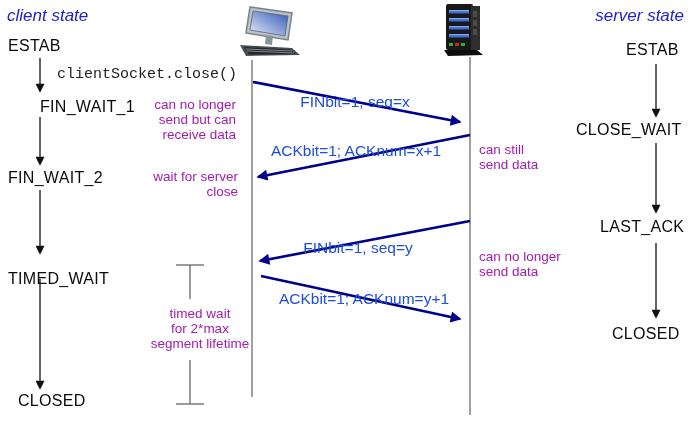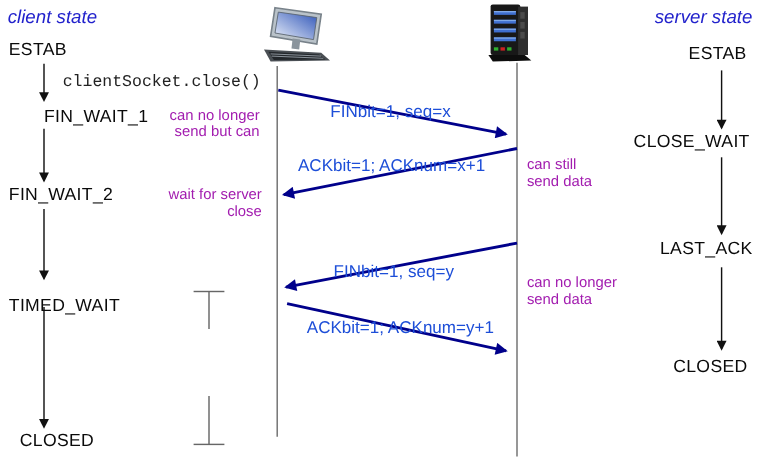--- a/index.html
+++ b/index.html
@@ -102,27 +102,33 @@
     <polygon points="1,47 34,47 40,52 5,53" fill="#0d0d0d"></polygon>
   </svg>
 
   <div class="abs hdr" style="left:7px;top:6px;">client state</div>
   <div class="abs state" style="left:8px;top:37px;">ESTAB</div>
   <div class="abs mono" style="left:57px;top:66px;">clientSocket.close()</div>
   <div class="abs state" style="left:8px;top:98px;margin-left:32px;">FIN_WAIT_1</div>
   <div class="abs ann r" style="left:128px;top:97px;width:108px;">
     <div>can no longer</div>
     <div>send but can</div>
+    <div>receive data</div>
   </div>
   <div class="abs state" style="left:8px;top:169px;">FIN_WAIT_2</div>
   <div class="abs ann r" style="left:128px;top:169px;width:110px;">
     <div>wait for server</div>
     <div>close</div>
   </div>
   <div class="abs state" style="left:8px;top:258px;margin-top:12px;">TIMED_WAIT</div>
+  <div class="abs ann c" style="left:144px;top:306px;width:112px;">
+    <div>timed wait</div>
+    <div>for 2*max</div>
+    <div>segment lifetime</div>
+  </div>
   <div class="abs state" style="left:18px;top:392px;">CLOSED</div>
 
   <div class="abs msg" style="left:280px;top:93px;width:150px;">FINbit=1, seq=x</div>
   <div class="abs msg" style="left:262px;top:142px;width:188px;">ACKbit=1; ACKnum=x+1</div>
   <div class="abs msg" style="left:282px;top:239px;width:152px;">FINbit=1, seq=y</div>
   <div class="abs msg" style="left:266px;top:290px;width:196px;">ACKbit=1; ACKnum=y+1</div>
 
   <div class="abs ann" style="left:479px;top:142px;">
     <div>can still</div>
     <div>send data</div>

